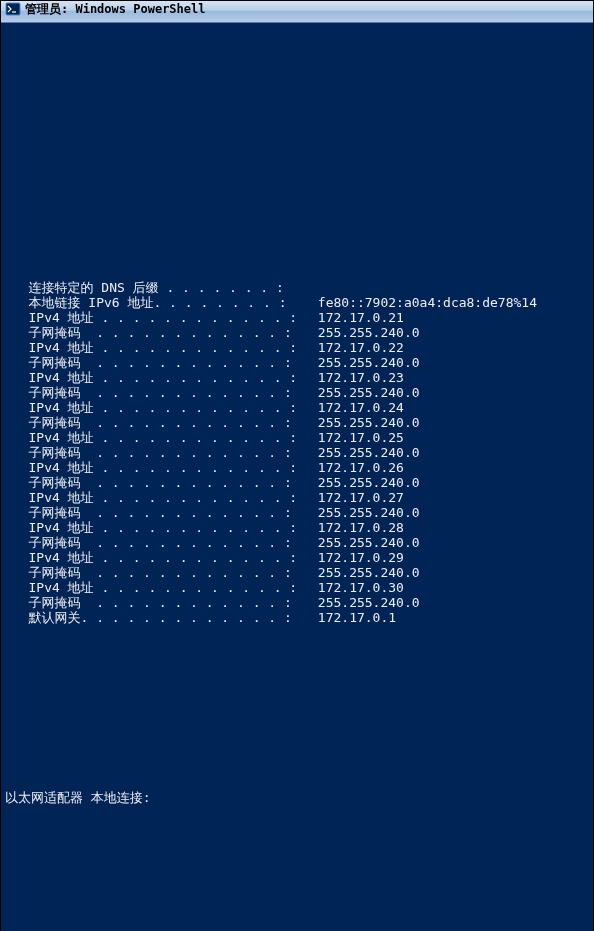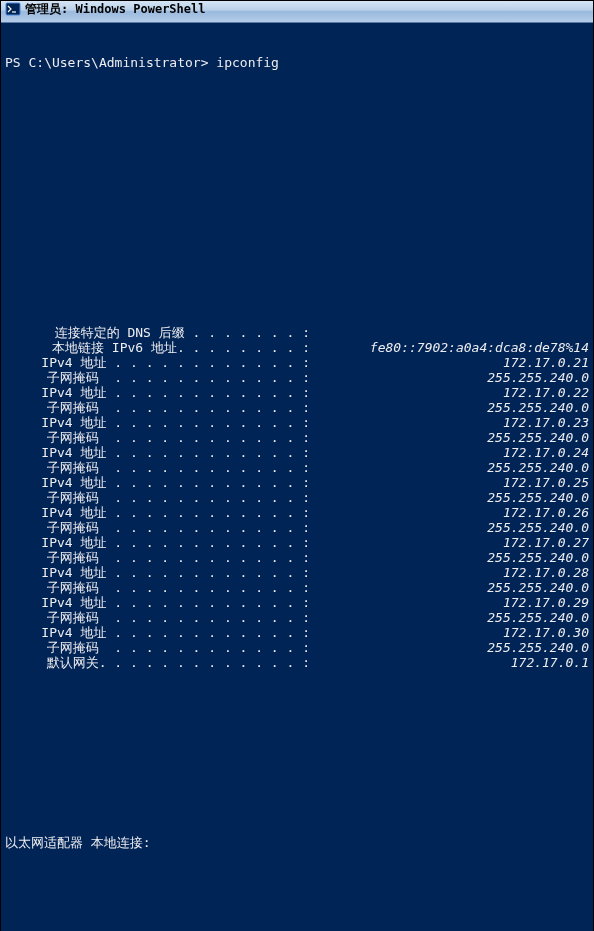--- a/index.html
+++ b/index.html
@@ -45,42 +45,41 @@
       color: #eeedf0;
       padding: 2px 4px;
       font-family: "NSimSun", "SimSun", "Consolas", monospace;
       font-size: 13px;
       line-height: 15px;
       letter-spacing: 0px;
       height: calc(100% - 22px);
       overflow: hidden;
       white-space: pre;
     }
-    .row { display: flex; height: 15px; text-align: right; }
+    .row { display: flex; height: 15px; }
     .label-col { width: 305px; overflow: hidden; }
-    .value-col { flex: 1; font-style: italic; }
+    .value-col { flex: 1; }
     .rel { position: relative; height: 100%; }
   </style>
 </head>
 <body>
 
 <div class="window">
   <div class="titlebar">
     <span class="titlebar-icon">
       <svg width="16" height="16" viewBox="0 0 16 16">
         <rect x="1" y="2" width="14" height="12" rx="1" fill="#012456" stroke="#4a88d8" stroke-width="1"></rect>
         <path d="M3 5 L6 8 L3 11" stroke="#fff" stroke-width="1.2" fill="none"></path>
         <path d="M7 11 L11 11" stroke="#fff" stroke-width="1.2"></path>
       </svg>
     </span>
     <span class="titlebar-text">管理员: Windows PowerShell</span>
   </div>
 
   <div class="terminal-body rel">
-    <div>PS C:\Users\Administrator&gt; ipconfig</div>
     <div>&nbsp;</div>
     <div>&nbsp;</div>
     <div>&nbsp;</div>
 
     <div>
       <div>&nbsp;</div>
       <div id="adapter-0-rows"><div class="row"><span class="label-col">   连接特定的 DNS 后缀 . . . . . . . :</span><span class="value-col"></span></div><div class="row"><span class="label-col">   本地链接 IPv6 地址. . . . . . . . :</span><span class="value-col"> fe80::7902:a0a4:dca8:de78%14</span></div><div class="row"><span class="label-col">   IPv4 地址 . . . . . . . . . . . . :</span><span class="value-col"> 172.17.0.21</span></div><div class="row"><span class="label-col">   子网掩码  . . . . . . . . . . . . :</span><span class="value-col"> 255.255.240.0</span></div><div class="row"><span class="label-col">   IPv4 地址 . . . . . . . . . . . . :</span><span class="value-col"> 172.17.0.22</span></div><div class="row"><span class="label-col">   子网掩码  . . . . . . . . . . . . :</span><span class="value-col"> 255.255.240.0</span></div><div class="row"><span class="label-col">   IPv4 地址 . . . . . . . . . . . . :</span><span class="value-col"> 172.17.0.23</span></div><div class="row"><span class="label-col">   子网掩码  . . . . . . . . . . . . :</span><span class="value-col"> 255.255.240.0</span></div><div class="row"><span class="label-col">   IPv4 地址 . . . . . . . . . . . . :</span><span class="value-col"> 172.17.0.24</span></div><div class="row"><span class="label-col">   子网掩码  . . . . . . . . . . . . :</span><span class="value-col"> 255.255.240.0</span></div><div class="row"><span class="label-col">   IPv4 地址 . . . . . . . . . . . . :</span><span class="value-col"> 172.17.0.25</span></div><div class="row"><span class="label-col">   子网掩码  . . . . . . . . . . . . :</span><span class="value-col"> 255.255.240.0</span></div><div class="row"><span class="label-col">   IPv4 地址 . . . . . . . . . . . . :</span><span class="value-col"> 172.17.0.26</span></div><div class="row"><span class="label-col">   子网掩码  . . . . . . . . . . . . :</span><span class="value-col"> 255.255.240.0</span></div><div class="row"><span class="label-col">   IPv4 地址 . . . . . . . . . . . . :</span><span class="value-col"> 172.17.0.27</span></div><div class="row"><span class="label-col">   子网掩码  . . . . . . . . . . . . :</span><span class="value-col"> 255.255.240.0</span></div><div class="row"><span class="label-col">   IPv4 地址 . . . . . . . . . . . . :</span><span class="value-col"> 172.17.0.28</span></div><div class="row"><span class="label-col">   子网掩码  . . . . . . . . . . . . :</span><span class="value-col"> 255.255.240.0</span></div><div class="row"><span class="label-col">   IPv4 地址 . . . . . . . . . . . . :</span><span class="value-col"> 172.17.0.29</span></div><div class="row"><span class="label-col">   子网掩码  . . . . . . . . . . . . :</span><span class="value-col"> 255.255.240.0</span></div><div class="row"><span class="label-col">   IPv4 地址 . . . . . . . . . . . . :</span><span class="value-col"> 172.17.0.30</span></div><div class="row"><span class="label-col">   子网掩码  . . . . . . . . . . . . :</span><span class="value-col"> 255.255.240.0</span></div><div class="row"><span class="label-col">   默认网关. . . . . . . . . . . . . :</span><span class="value-col"> 172.17.0.1</span></div></div>
     </div>
 
     <div>&nbsp;</div>

